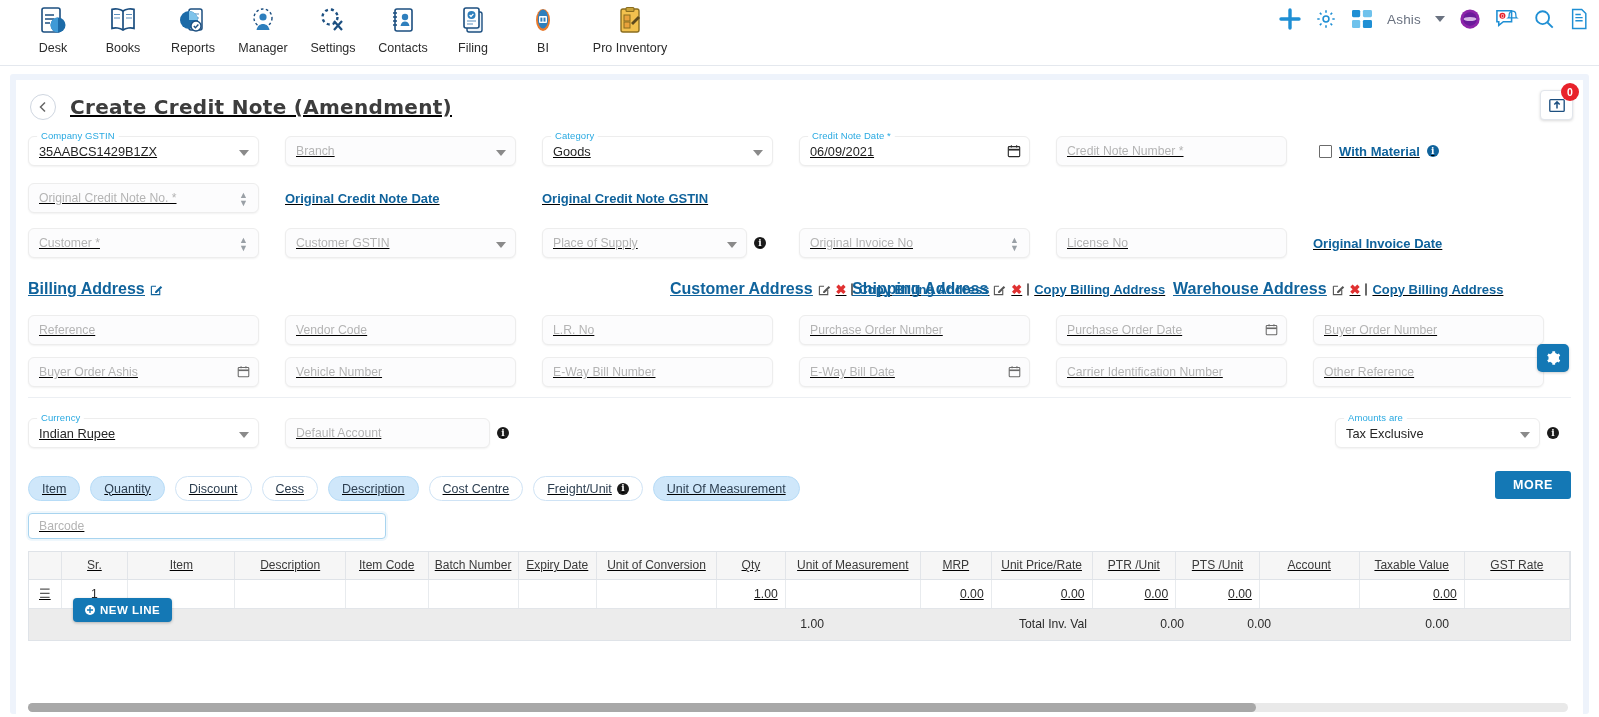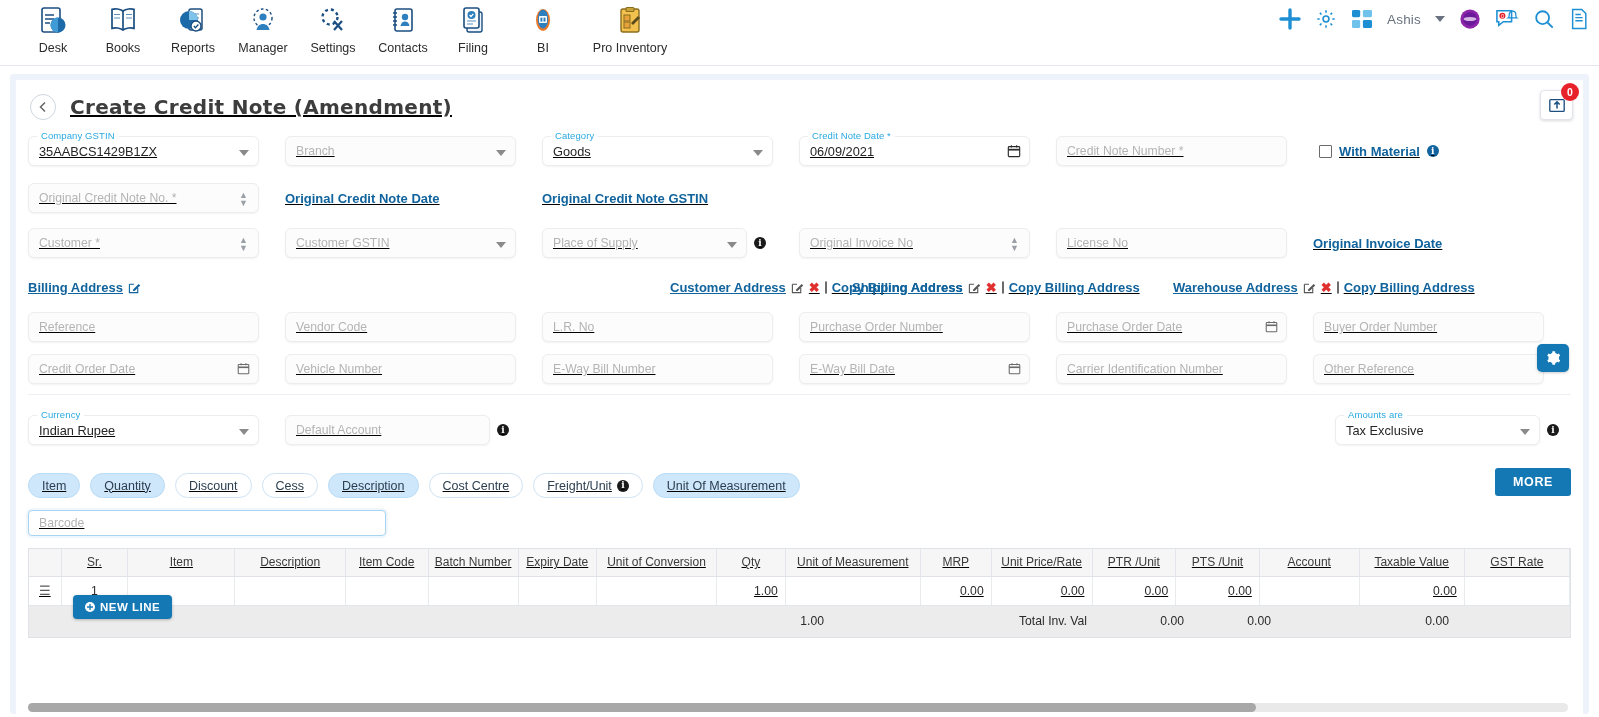--- a/index.html
+++ b/index.html
@@ -124,21 +124,21 @@
   .info-blue {
     width:12px;height:12px;border-radius:50%;background:#10639c;color:#fff;
     font-size:9px;font-weight:bold;display:flex;align-items:center;justify-content:center;
     font-family:"DejaVu Serif", serif; line-height:1;
   }
 
   .hdrlink {
     font-size: 13px; color: #10639c; font-weight: bold; white-space: nowrap;
   }
   .alink {
-    font-size: 13px; color: #10639c; font-weight: bold; text-decoration: underline;
+    font-size: 16px; color: #10639c; font-weight: bold; text-decoration: underline;
     cursor: pointer; white-space: nowrap;
   }
   .addr-group { display: flex; align-items: center; gap: 5px; }
   .edit-ico { cursor:pointer; display:inline-flex; }
   .x-ico { color:#e03131; font-weight:bold; font-size:13px; cursor:pointer; line-height:1; }
   .cbox {
     width: 13px; height: 13px; border: 1px solid #6b6b6b; background: #fff;
     border-radius: 1px; cursor: pointer;
   }
   .cb-label { font-size: 13px; color: #10639c; font-weight: bold; white-space: nowrap; }
@@ -597,21 +597,21 @@
         <div class="cell">
           <div class="fld">
               <span class="ph">Buyer Order Number</span>
             </div>
         </div>
       </div>
 
       <div class="row" style="margin-top:12px;">
         <div class="cell">
           <div class="fld">
-            <span class="ph">Credit Order Date</span>
+            <span class="ph">Buyer Order Ashis</span>
             <span class="cal">
               <svg width="13" height="13" viewBox="0 0 16 16" fill="none" stroke="#6a6a6a" stroke-width="1.3">
                   <rect x="1.5" y="3" width="13" height="11.5" rx="1"></rect>
                   <path d="M1.5 6.5h13" stroke-width="2"></path>
                   <path d="M5 1.5v2.4M11 1.5v2.4"></path>
                 </svg>
             </span>
           </div>
         </div>
         <div class="cell">

